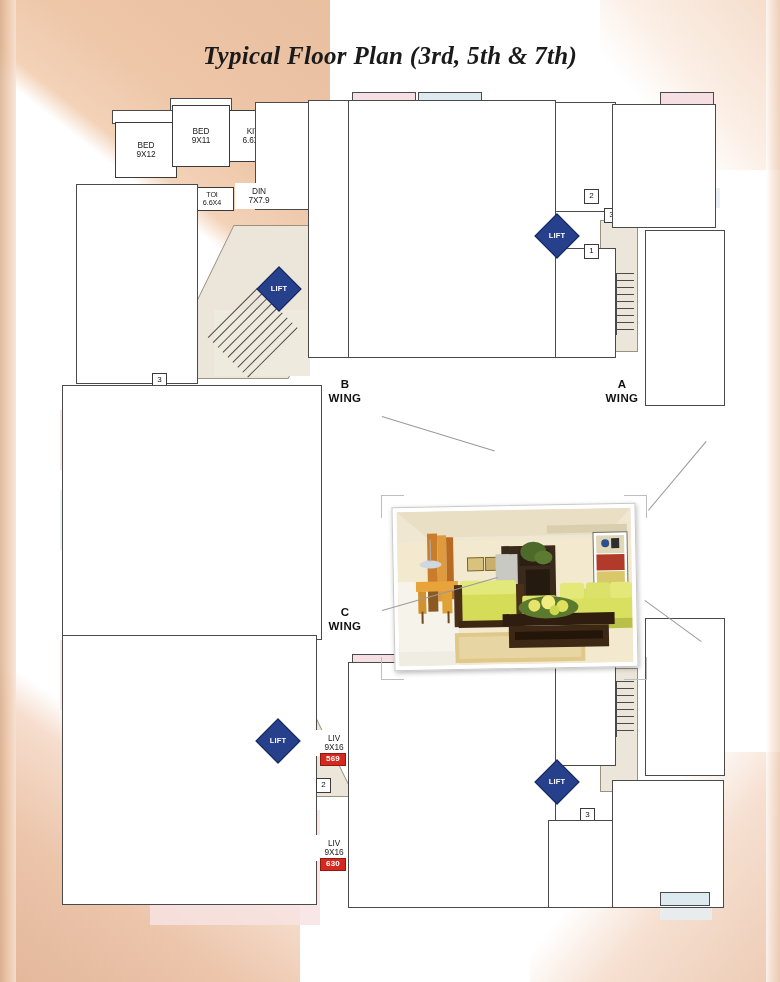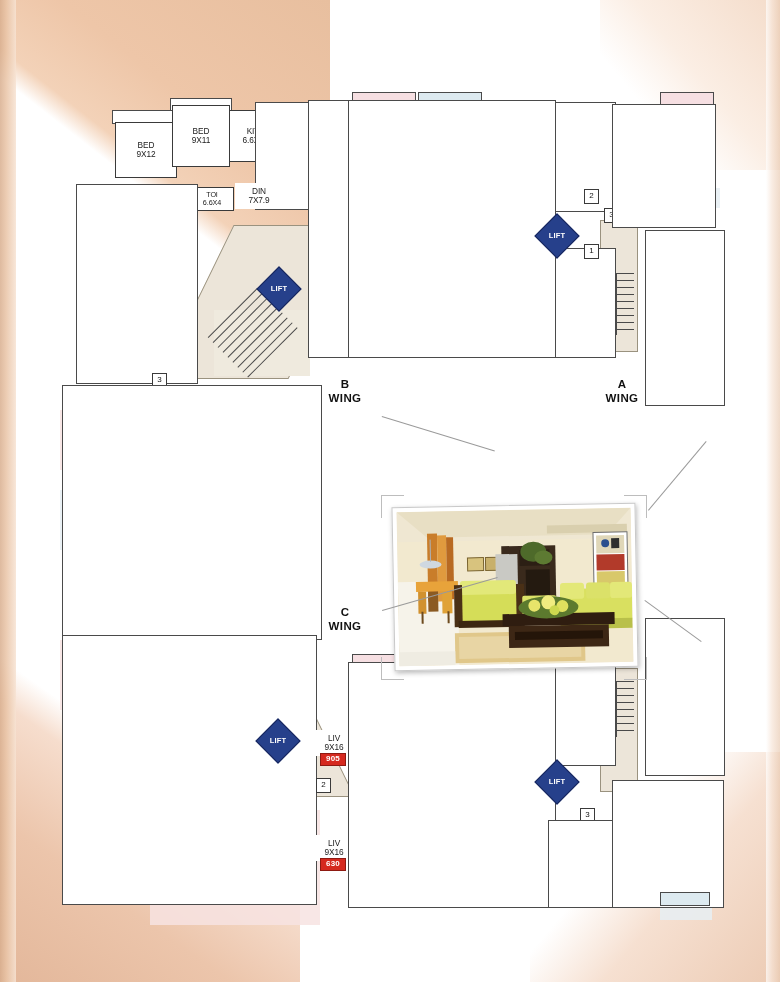--- a/index.html
+++ b/index.html
@@ -145,20 +145,21 @@
 
 <div id="page">
 
   <div class="corner-wash" id="wash-tl"></div>
   <div class="corner-wash" id="wash-bl"></div>
   <div class="corner-wash" id="wash-br"></div>
   <div class="corner-wash" id="wash-tr"></div>
   <div class="corner-wash" id="wash-left-band"></div>
   <div class="corner-wash" id="wash-right-band"></div>
 
+  <div id="title">Typical Floor Plan (3rd, 5th &amp; 7th)</div>
 
   <div id="plan">
 
     <div class="zone" style="left:60px;top:560px;width:180px;height:70px;"></div>
     <div class="zone" style="left:150px;top:730px;width:170px;height:115px;"></div>
     <div class="zone" style="left:60px;top:330px;width:22px;height:60px;"></div>
     <div class="zone b" style="left:60px;top:410px;width:20px;height:60px;"></div>
     <div class="zone" style="left:355px;top:95px;width:60px;height:24px;"></div>
     <div class="zone b" style="left:420px;top:95px;width:60px;height:24px;"></div>
     <div class="zone b" style="left:660px;top:108px;width:60px;height:20px;"></div>
@@ -609,21 +610,21 @@
       <span class="d">9X17.3</span>
     </div>
     <div class="area" style="left:265px;top:780px;">1155</div>
     <div class="fno" style="left:288px;top:736px;">3</div>
     <div class="tint t-plain" style="left:62px;top:555px;width:255px;height:270px;"></div>
 
     <div class="rm" style="left:310px;top:650px;width:48px;height:26px;border:none;">
       <span class="n">LIV</span>
       <span class="d">9X16</span>
     </div>
-    <div class="area" style="left:320px;top:673px;">905</div>
+    <div class="area" style="left:320px;top:673px;">569</div>
     <div class="fno" style="left:316px;top:698px;">2</div>
     <div class="rm" style="left:310px;top:755px;width:48px;height:26px;border:none;">
       <span class="n">LIV</span>
       <span class="d">9X16</span>
     </div>
     <div class="area" style="left:320px;top:778px;">630</div>
 
     <div class="lift" style="left:262px;top:645px;">
         <span>LIFT</span>
       </div>

